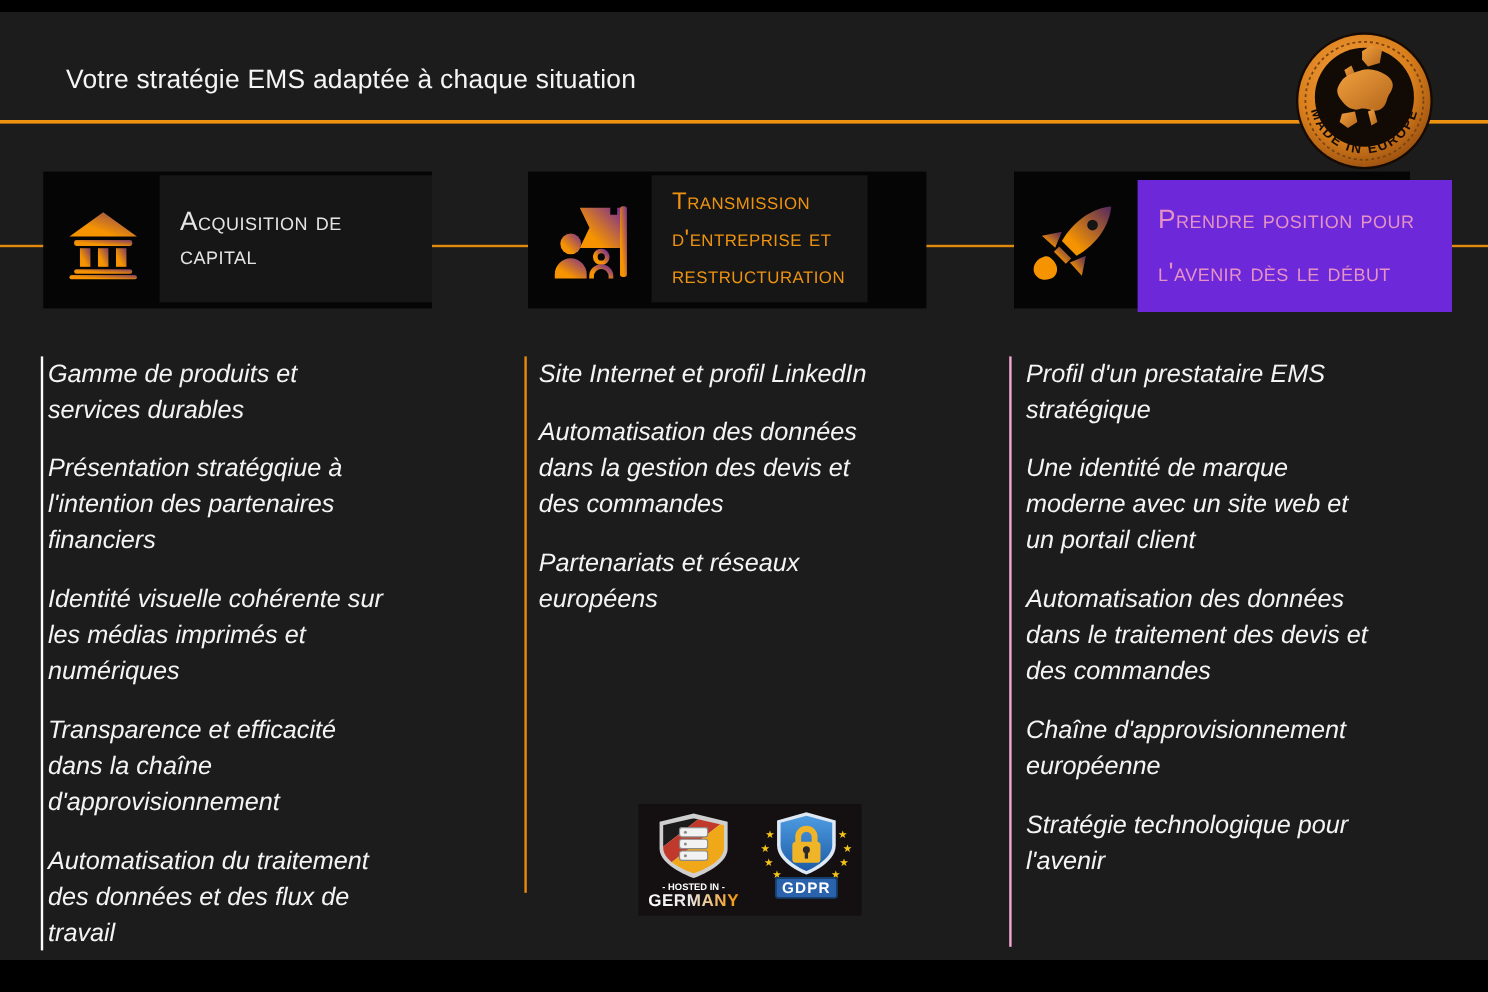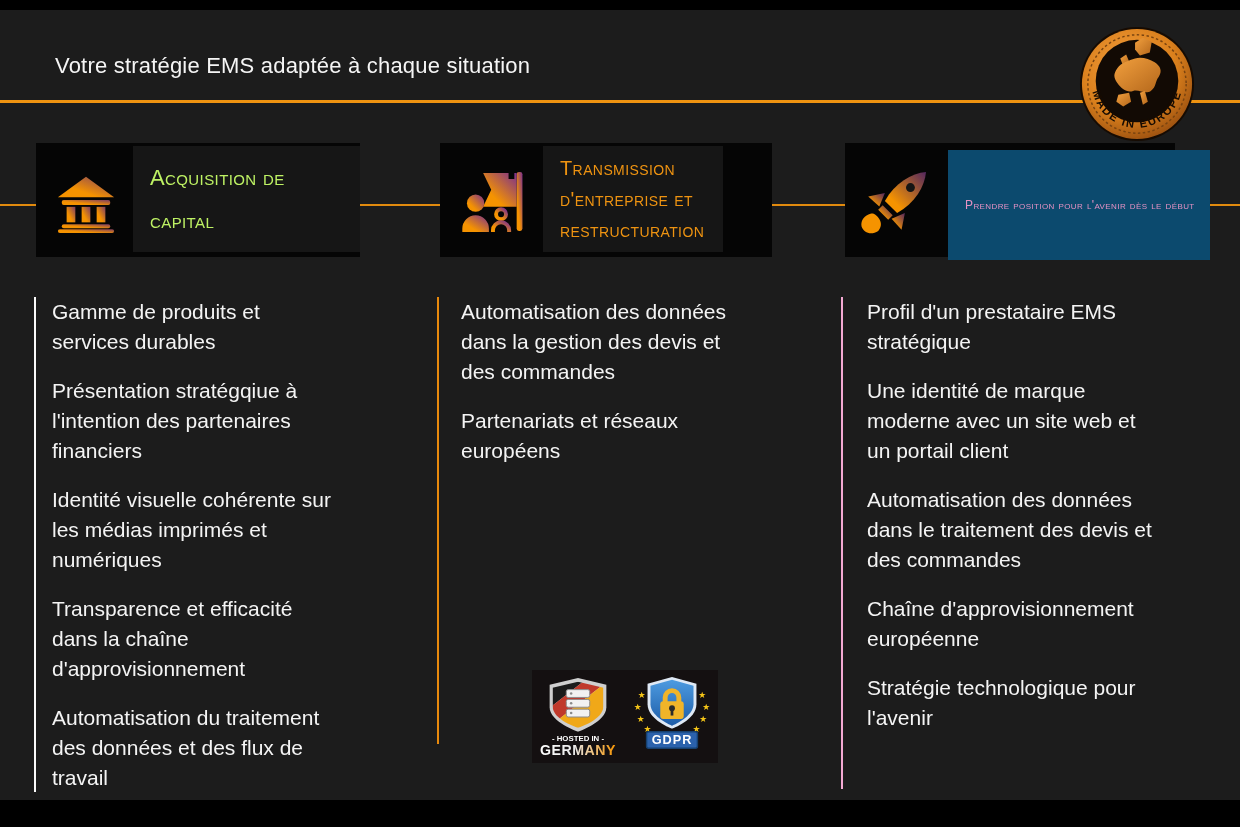--- a/index.html
+++ b/index.html
@@ -24,27 +24,27 @@
   .hb3 { left:845px; width:330px; }
 
   .hdr-icon { position:absolute; z-index:3; }
   .icon-bank   { left:55px;  top:171px; }
   .icon-people { left:460px; top:160px; }
   .icon-rocket { left:856px; top:160px; }
 
   .hdr-label { position:absolute; z-index:3; display:flex; align-items:center;
                font-variant:small-caps; letter-spacing:0.4px; padding:6px 14px 6px 17px; }
   .hl1 { left:133px; top:146px; width:227px; height:106px; background:#161616;
-         color:#bef264; font-size:22px; line-height:43px; }
+         color:#e5e5e5; font-size:22px; line-height:28px; }
   .hl2 { left:543px; top:146px; width:180px; height:106px; background:#161616;
          color:#ee9311; font-size:20px; line-height:31px; }
-  .hl3 { left:948px; top:150px; width:262px; height:110px; background:#0c4a6e;
-         color:#e592c4; font-size:12px; line-height:22px; }
-
-  .col { position:absolute; top:297px; padding-left:16px; z-index:2; }
+  .hl3 { left:948px; top:150px; width:262px; height:110px; background:#6d28d9;
+         color:#e592c4; font-size:22px; line-height:44px; }
+
+  .col { position:absolute; top:297px; padding-left:4px; z-index:2;font-style:italic; }
   .c1 { left:34px;  width:320px; border-left:2px solid #fbfbfb; height:495px; }
   .c2 { left:437px; width:320px; border-left:2px solid #e8890c; height:447px; }
   .c3 { left:841px; width:330px; border-left:2px solid #f3a9d3; height:492px; }
   .col .item { color:#f4f4f4; font-size:21px; line-height:30px; margin-bottom:19px; }
   .c1 .item { width:285px; }
   .c2 .item { width:288px; margin-left:6px; }
   .c3 .item { width:286px; margin-left:8px; }
 
   .trust-box { position:absolute; left:532px; top:670px; width:186px; height:93px; background:#141011;
                display:flex; align-items:center; justify-content:center; gap:10px; z-index:4; }
@@ -169,20 +169,21 @@
 
   <div class="col c1">
     <div class="item">Gamme de produits et services durables</div>
     <div class="item">Présentation stratégqiue à l'intention des partenaires financiers</div>
     <div class="item">Identité visuelle cohérente sur les médias imprimés et numériques</div>
     <div class="item">Transparence et efficacité dans la chaîne d'approvisionnement</div>
     <div class="item">Automatisation du traitement des données et des flux de travail</div>
   </div>
 
   <div class="col c2">
+    <div class="item">Site Internet et profil LinkedIn</div>
     <div class="item">Automatisation des données dans la gestion des devis et des commandes</div>
     <div class="item">Partenariats et réseaux européens</div>
   </div>
 
   <div class="col c3">
     <div class="item">Profil d'un prestataire EMS stratégique</div>
     <div class="item">Une identité de marque moderne avec un site web et un portail client</div>
     <div class="item">Automatisation des données dans le traitement des devis et des commandes</div>
     <div class="item">Chaîne d'approvisionnement européenne</div>
     <div class="item">Stratégie technologique pour l'avenir</div>

